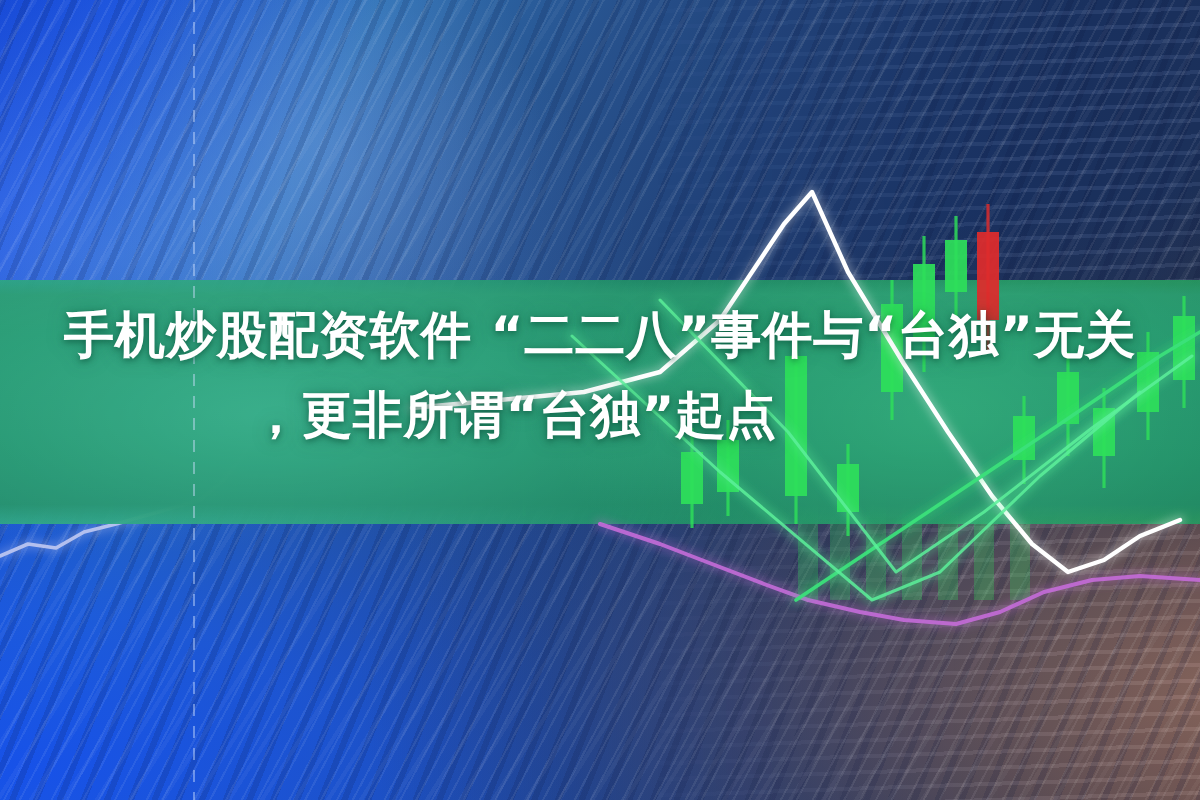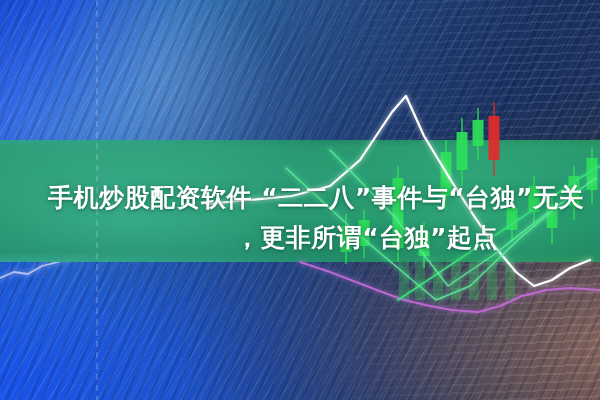--- a/index.html
+++ b/index.html
@@ -109,22 +109,22 @@
     padding:0 16px;
     box-sizing:border-box;
     color:#ffffff;
     font-size:25px;
     font-weight:bold;
     line-height:40px;
     letter-spacing:.5px;
     text-shadow:0 1px 3px rgba(0,60,40,.55), 0 0 10px rgba(0,80,60,.35);
     white-space:nowrap;
   }
-  #headline .l1{display:block;text-align:right;margin-top:30px;}
-  #headline .l2{display:block;text-align:right;padding-right:86px;}
+  #headline .l1{display:block;text-align:center;}
+  #headline .l2{display:block;text-align:center;padding-right:86px;}
 </style>
 </head>
 <body>
 
 <div id="stage">
 
   <div class="layer" id="bg-base"></div>
   <div class="layer" id="bg-lowerleft"></div>
   <div class="layer" id="bg-warm"></div>
   <div class="layer" id="bg-glow-tl"></div>

